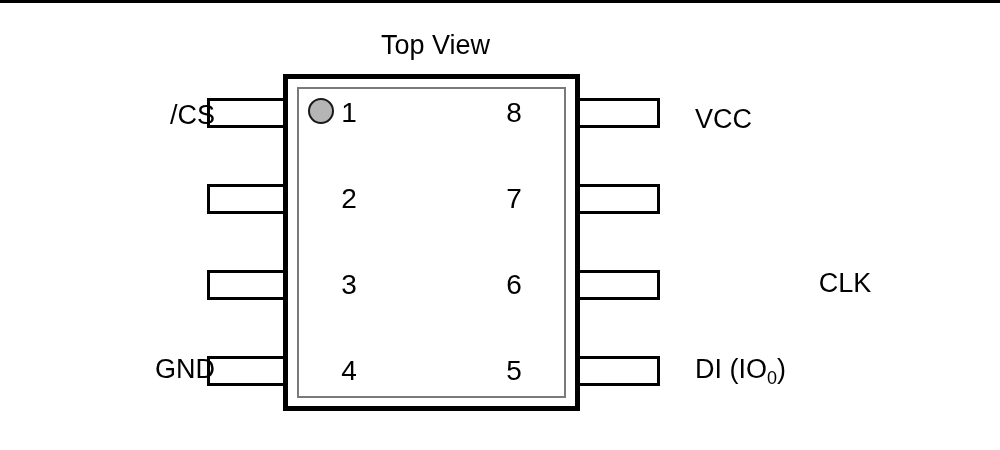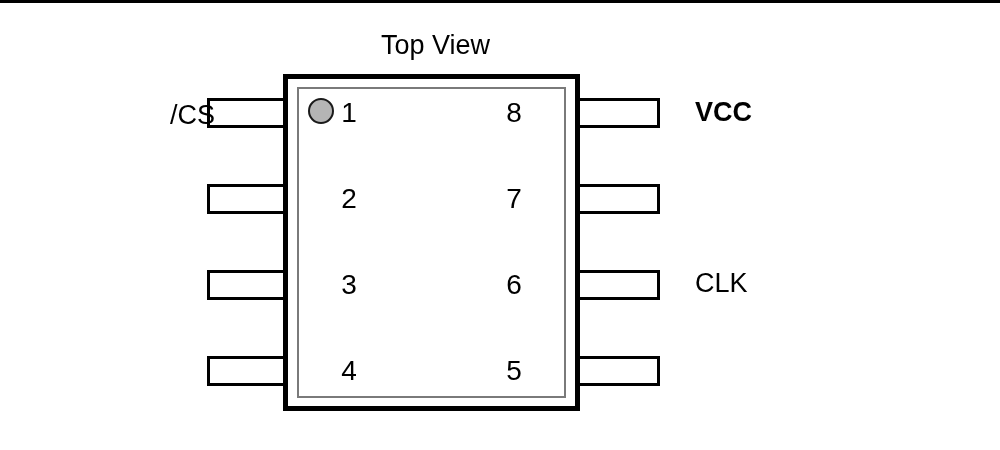--- a/index.html
+++ b/index.html
@@ -159,17 +159,19 @@
   <div class="pin-num left-col" style="top:184px;">2</div>
   <div class="pin-num left-col" style="top:270px;">3</div>
   <div class="pin-num left-col" style="top:356px;">4</div>
 
   <div class="pin-num right-col" style="top:98px;">8</div>
   <div class="pin-num right-col" style="top:184px;">7</div>
   <div class="pin-num right-col" style="top:270px;">6</div>
   <div class="pin-num right-col" style="top:356px;">5</div>
 
   <div class="sig-label left" style="top:98px;">/CS</div>
+  <div class="sig-label left" style="top:352px;">GND</div>
 
-  <div class="sig-label right" style="top:95px;font-weight:bold;">VCC</div>
-  <div class="sig-label right" style="top:266px;">CLK</div>
+  <div class="sig-label right" style="top:102px;">VCC</div>
+  <div class="sig-label right" style="top:266px;text-align:center;">CLK</div>
+  <div class="sig-label right" style="top:352px;">DI (IO<sub>0</sub>)</div>
 
 </div>
 
 </body></html>

